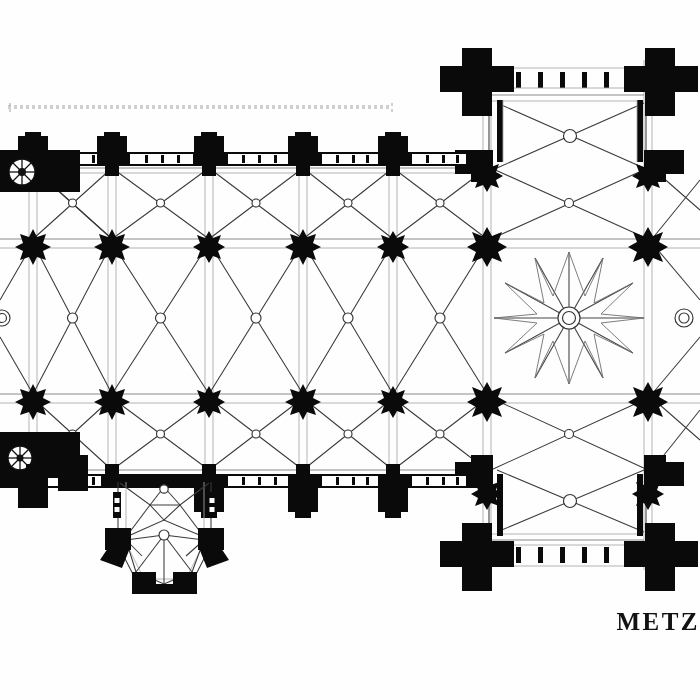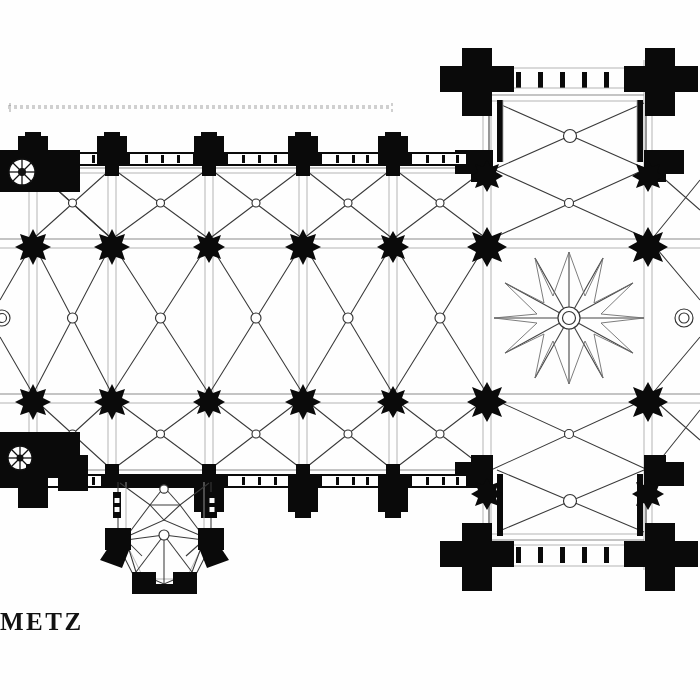--- a/index.html
+++ b/index.html
@@ -7,21 +7,21 @@
   body{
     width:700px;height:700px;overflow:hidden;
     font-family:"Liberation Serif", serif;
     background:#fdfdfd;
   }
   #page{position:relative;width:700px;height:700px;background:#fefefe;}
   #planwrap{position:absolute;left:0;top:0;width:700px;height:610px;}
   svg#plan{display:block;width:700px;height:610px;}
   #caption{
     position:absolute;left:0;top:608px;width:700px;
-    text-align:left;
+    text-align:right;
   }
   #caption .cap-text{
     font-family:"Liberation Serif", serif;
     font-size:25px;
     letter-spacing:2.5px;
     color:#121212;
     font-weight:600;
     display:inline-block;
   }
   .rib{stroke:#3a3a3a;stroke-width:1.05;fill:none;}

